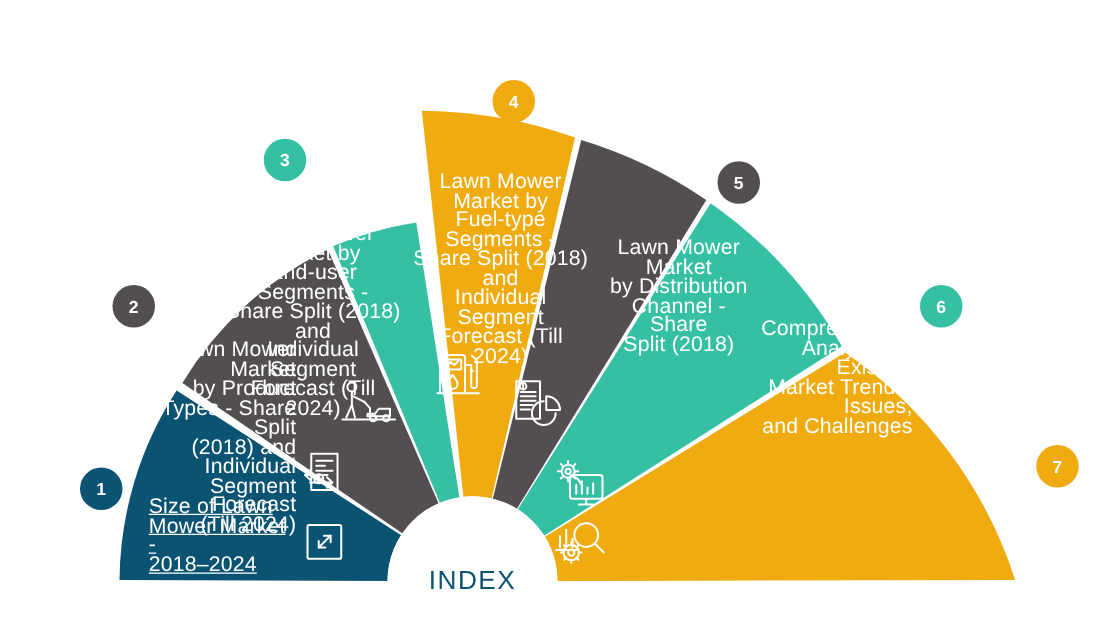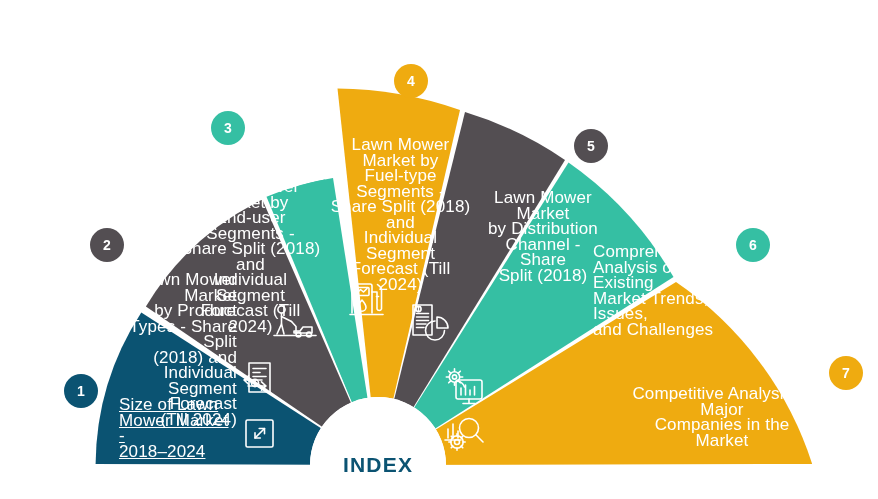--- a/index.html
+++ b/index.html
@@ -53,21 +53,21 @@
     position: absolute;
     border-radius: 50%;
     background: #ffffff;
     display: flex;
     align-items: center;
     justify-content: center;
   }
   #hub-label {
     color: #0b5372;
     font-size: 21px;
-    font-weight: bold;
+    font-weight: normal;
     letter-spacing: 1.2px;
   }
 </style>
 </head>
 <body>
 
 <div id="stage">
 
   <svg id="fan" viewBox="0 0 878 499">
     <g>
@@ -212,27 +212,25 @@
 Fuel-type Segments -
 Share Split (2018) and
 Individual Segment
 Forecast (Till  2024)</div>
 
   <div class="seg-label" style="left:482px; top:190px; width:122px; text-align:center;">Lawn Mower Market
 by Distribution
 Channel - Share
 Split (2018)</div>
 
-  <div class="seg-label" style="left:593px; top:244px; width:137px; text-align:left;">Comprehensive
+  <div class="seg-label" style="left:593px; top:255px; width:137px; text-align:right;">Comprehensive
 Analysis on Existing
 Market Trends, Issues,
 and Challenges</div>
 
-  <div class="seg-label" style="left:627px; top:386px; width:190px; text-align:center;">Competitive Analysis of Major
-Companies in the Market</div>
 
   <div class="badge" style="left:64px; top:374px; background:#0b5372;">
     <span>1</span>
   </div>
   <div class="badge" style="left:90px; top:228px; background:#534e52;">
     <span>2</span>
   </div>
   <div class="badge" style="left:211px; top:111px; background:#35bfa3;">
     <span>3</span>
   </div>

